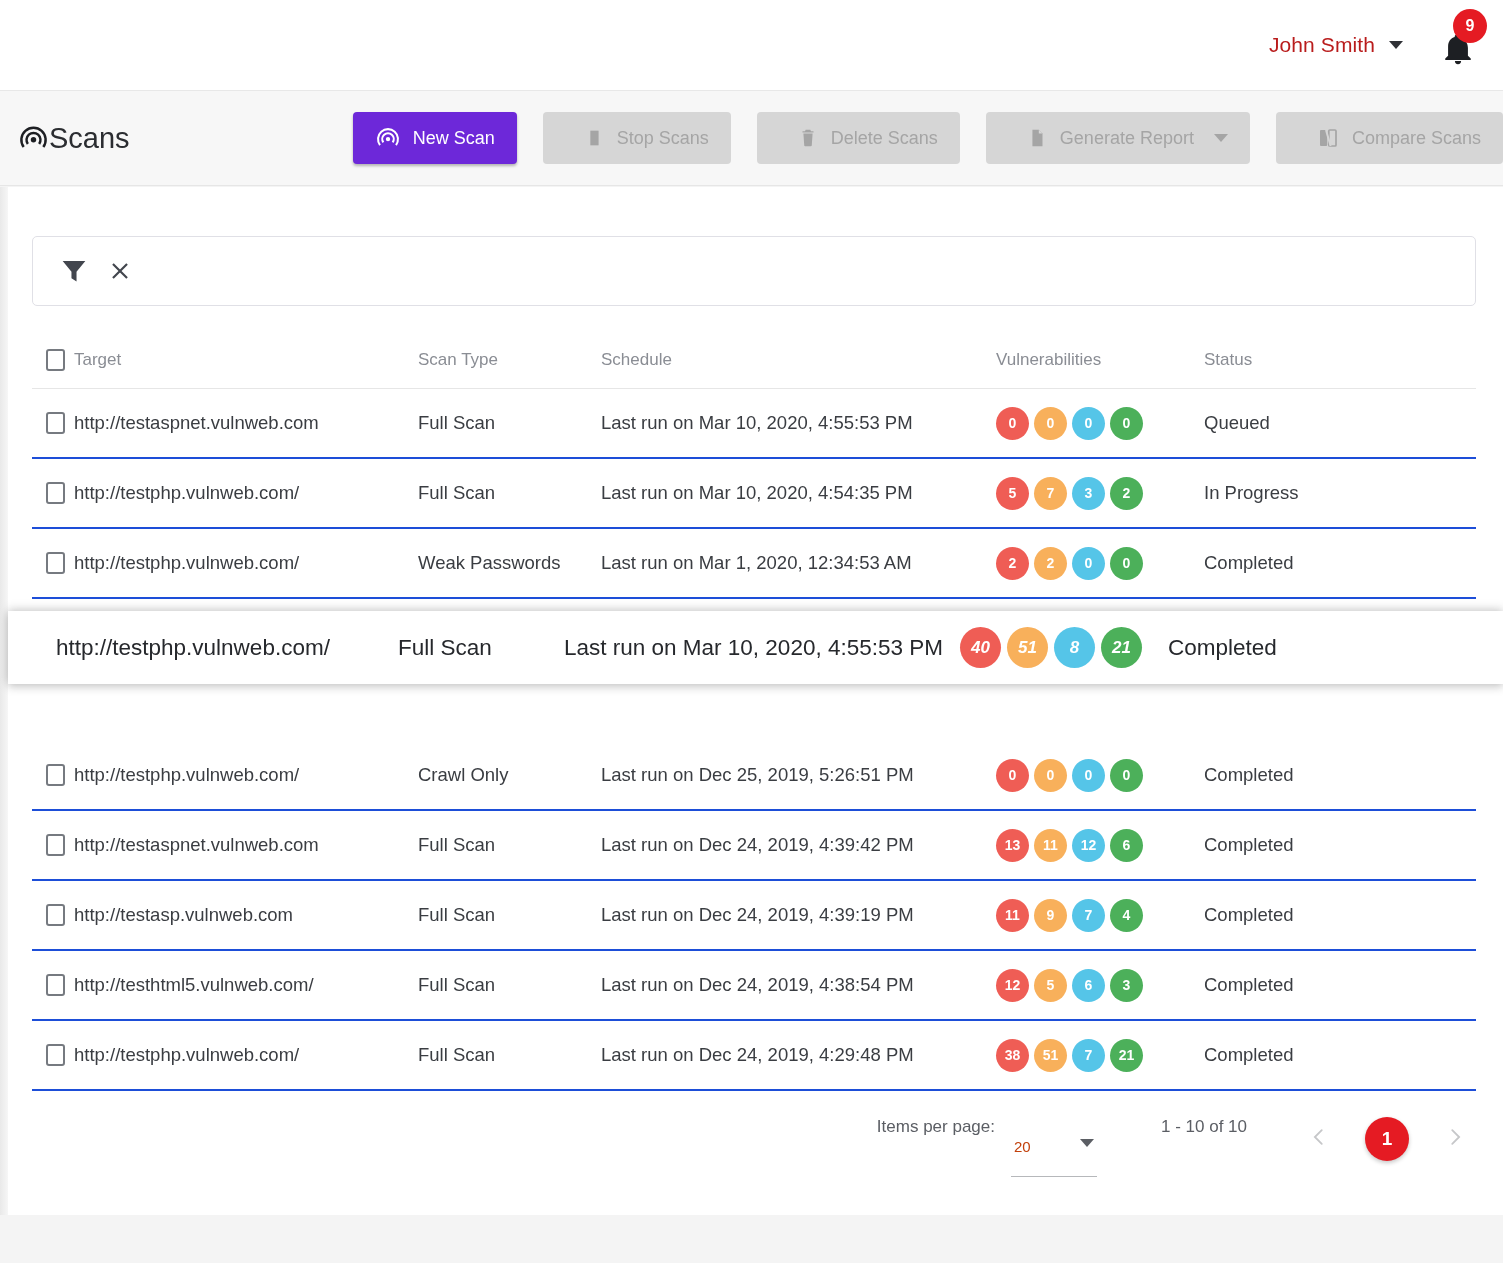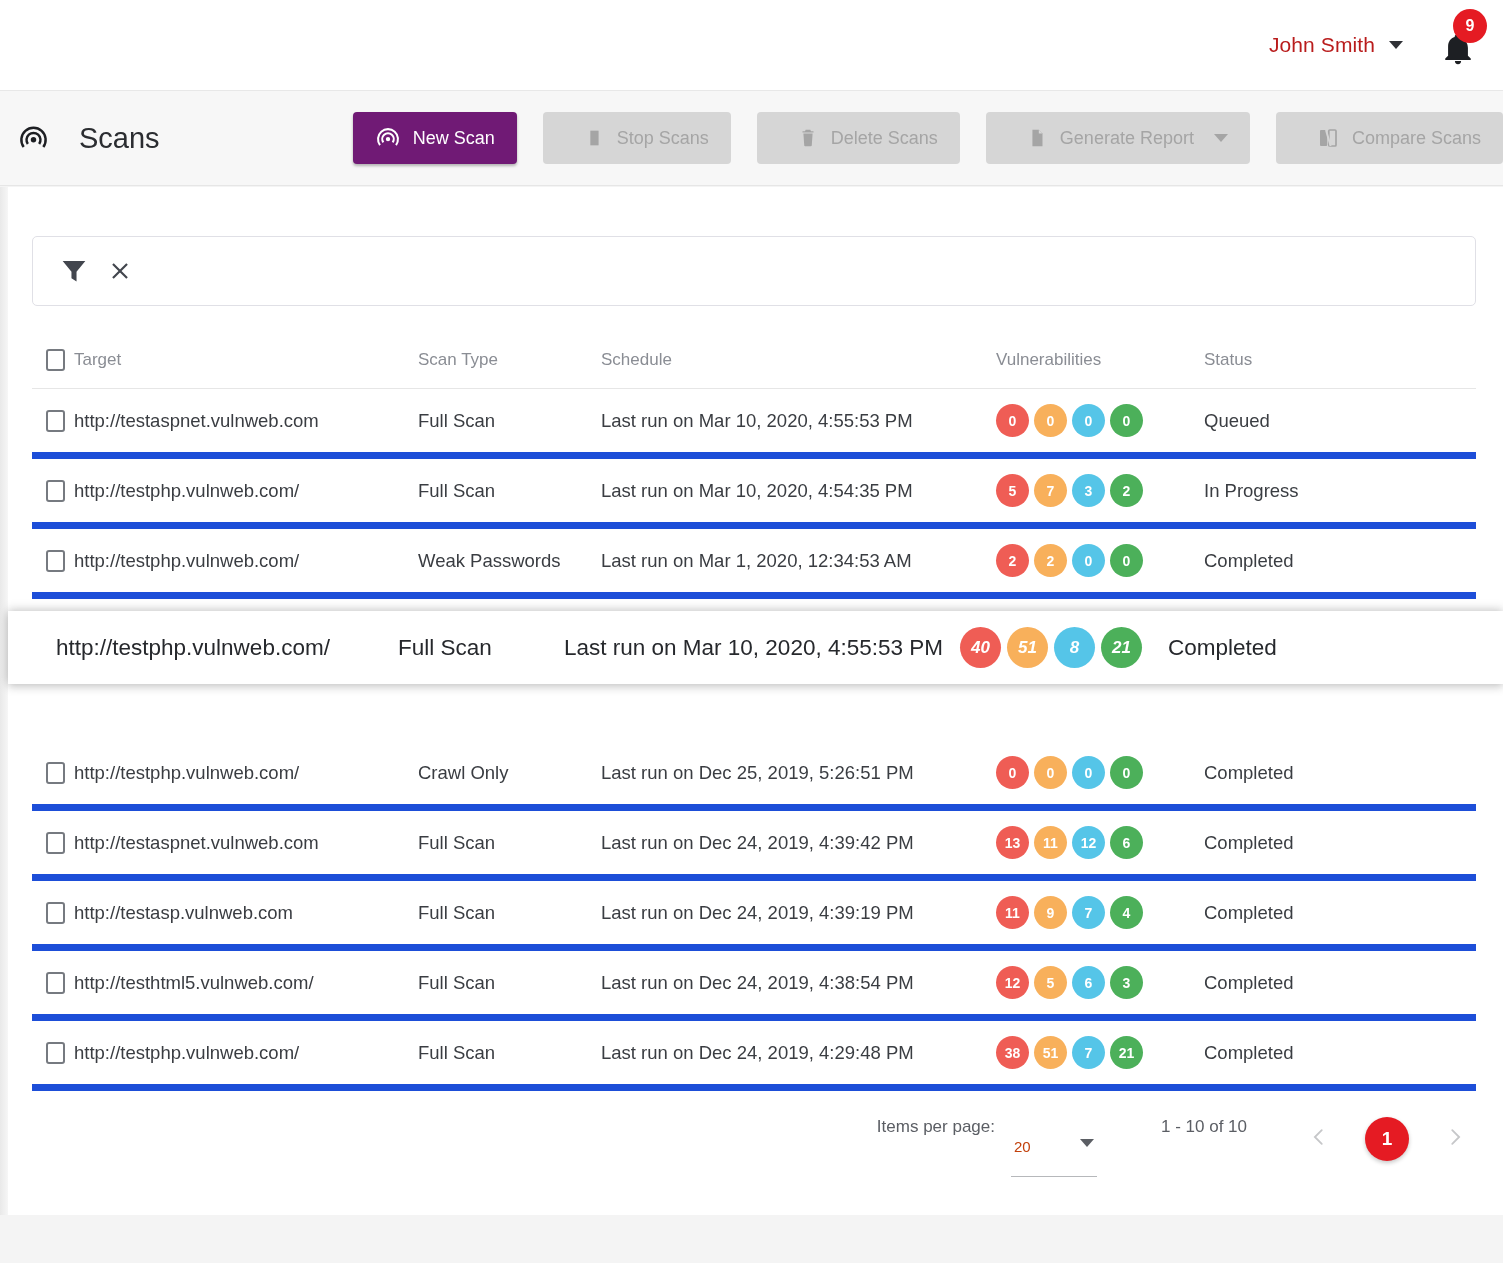--- a/index.html
+++ b/index.html
@@ -40,33 +40,33 @@
 
   
   .toolbar {
     position: absolute; top: 90px; left: 0; width: 1503px; height: 96px;
     background: #f7f7f7;
     border-top: 1px solid #e8e8e8;
     border-bottom: 1px solid #e6e6e6;
     display: flex; align-items: center;
   }
   .page-title {
-    display: flex; align-items: center; gap: 30px;
+    display: flex; align-items: center; gap: 0;
     margin-left: 18px; width: 360px;
   }
   .page-title .ttl { font-size: 29px; color: #2b2d31; font-weight: 400; }
 
   .btn {
     height: 52px; border: none; border-radius: 4px;
     display: inline-flex; align-items: center; gap: 12px;
     padding: 0 22px; font-size: 18px; font-family: inherit;
     cursor: pointer; white-space: nowrap;
   }
   .btn.primary {
-    background: #701a75; color: #ffffff;
+    background: #6d28d9; color: #ffffff;
     box-shadow: 0 2px 3px rgba(0,0,0,.28);
     margin-right: 26px;
   }
   .btn.disabled {
     background: #d6d6d6; color: #a5a5a5; cursor: default;
     margin-right: 26px;
     padding-left: 40px;
   }
   .btn.disabled:last-child { margin-right: 0; }
   .btn .ico { display: inline-flex; align-items: center; }
@@ -105,21 +105,21 @@
   .filter-clear {
     width: 60px; height: 60px; display: flex;
     align-items: center; justify-content: center;
     cursor: pointer; margin-right: 10px;
   }
 
   
   .tbl { position: absolute; top: 145px; left: 24px; width: 1444px; }
   .row {
     display: flex; align-items: center; height: 70px;
-    border-bottom: 7px solid #1d4ed8;
+    border-bottom: 2px solid #1d4ed8;
   }
   .row.head { height: 57px; border-bottom: 1px solid #e6e6e6; }
   .row.head .c { color: #8a8d94; font-size: 17px; }
   .c { font-size: 18.5px; color: #3a3d42; }
   .c-check { width: 42px; display: flex; align-items: center; padding-left: 14px; }
   .c-target { width: 344px; }
   .c-type { width: 183px; }
   .c-sched { width: 395px; }
   .c-vuln { width: 208px; display: flex; align-items: center; }
   .c-status { flex: 1; }

